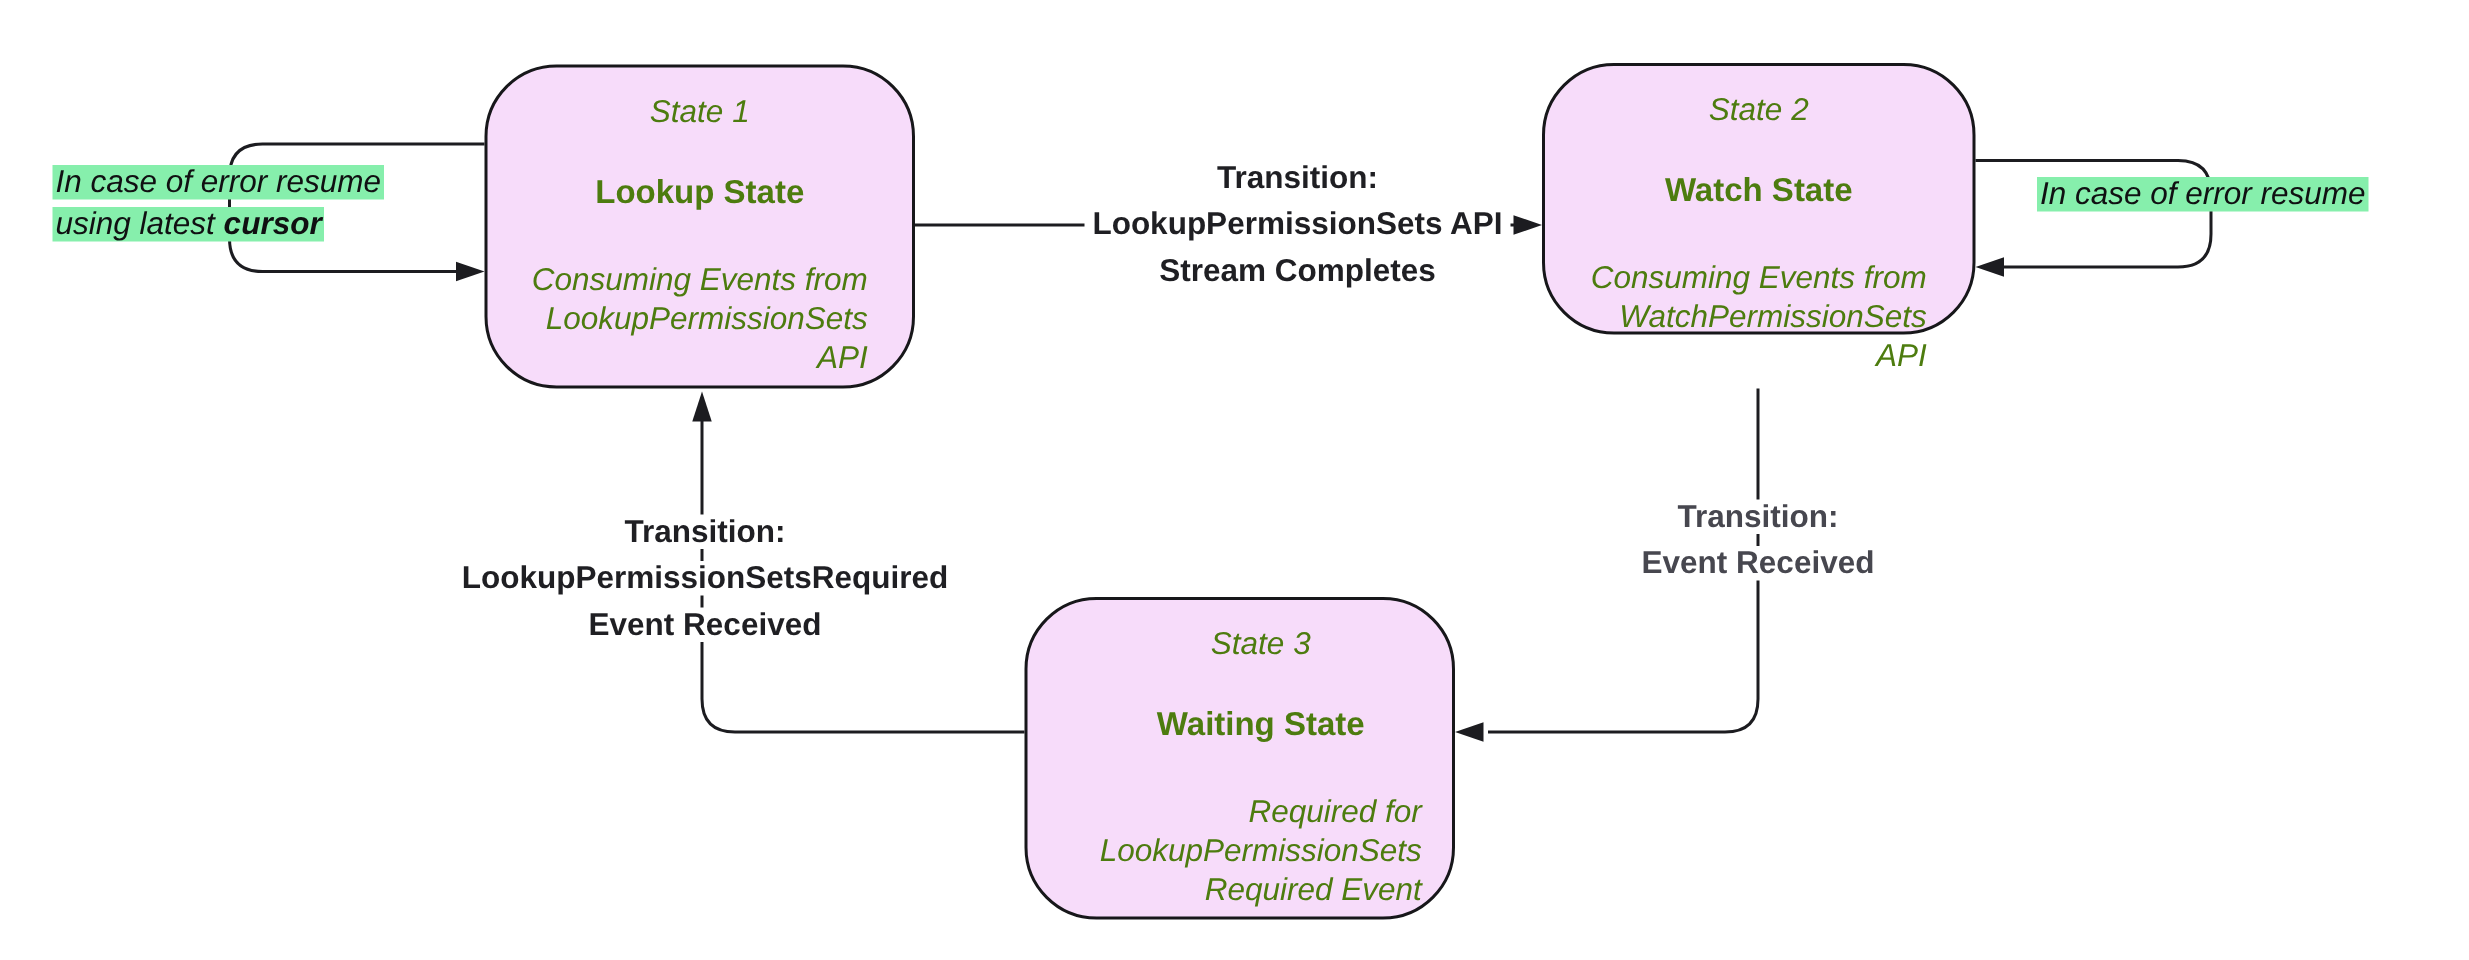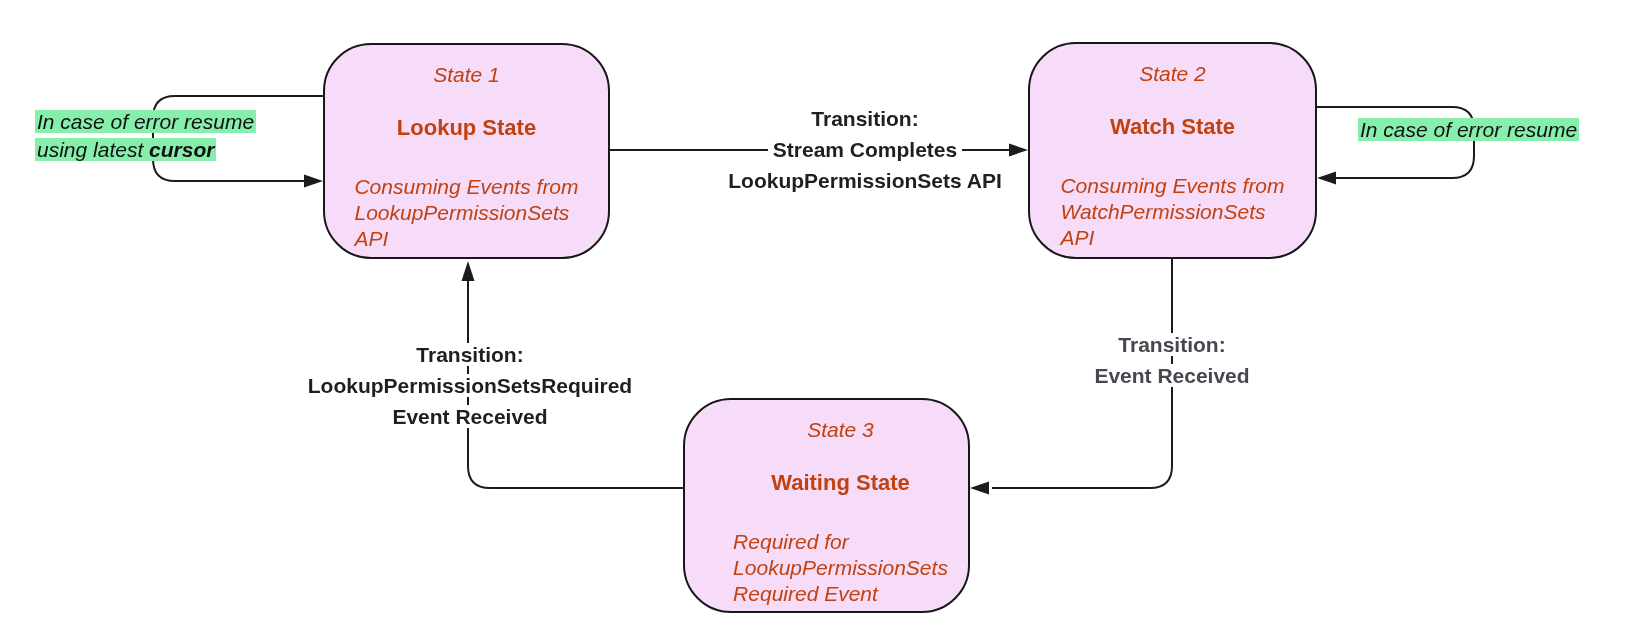--- a/index.html
+++ b/index.html
@@ -24,30 +24,30 @@
   
   .state {
     position: absolute;
     box-sizing: border-box;
     background: #f7dcfa;
     border: 2px solid #17171a;
     border-radius: 48px;
     display: flex;
     flex-direction: column;
     align-items: center;
-    text-align: left;
-    color: #c2410c;
+    text-align: right;
+    color: #4d7c0f;
     z-index: 2;
   }
   .state .title { font-style: italic; font-size: 21px; line-height: 24px; margin-top: 18px; }
   .state .name  { font-weight: bold; font-size: 22px; line-height: 24px; margin-top: 29px; }
   .state .body  { font-style: italic; font-size: 21px; line-height: 26px; margin-top: 34px; }
 
   #state1 { left: 323px;  top: 43px;  width: 287px; height: 216px; }
-  #state2 { left: 1028px; top: 42px;  width: 289px; height: 217px; }
+  #state2 { left: 1028px; top: 42px;  width: 289px; height: 181px; }
   #state3 { left: 683px;  top: 398px; width: 287px; height: 215px; padding-left: 28px; }
 
   
   .t-label {
     position: absolute;
     width: 440px;
     text-align: center;
     font-size: 21px;
     line-height: 31px;
     z-index: 3;
@@ -119,22 +119,22 @@
     <div class="name">Waiting State</div>
     <div class="body">
       <div>Required for</div>
       <div>LookupPermissionSets</div>
       <div>Required Event</div>
     </div>
   </div>
 
   <div class="t-label" id="t12">
     <div><span>Transition:</span></div>
+    <div><span>LookupPermissionSets API</span></div>
     <div><span>Stream Completes</span></div>
-    <div><span>LookupPermissionSets API</span></div>
   </div>
 
   <div class="t-label" id="t23">
     <div><span>Transition:</span></div>
     <div><span>Event Received</span></div>
   </div>
 
   <div class="t-label" id="t31">
     <div><span>Transition:</span></div>
     <div><span>LookupPermissionSetsRequired</span></div>

